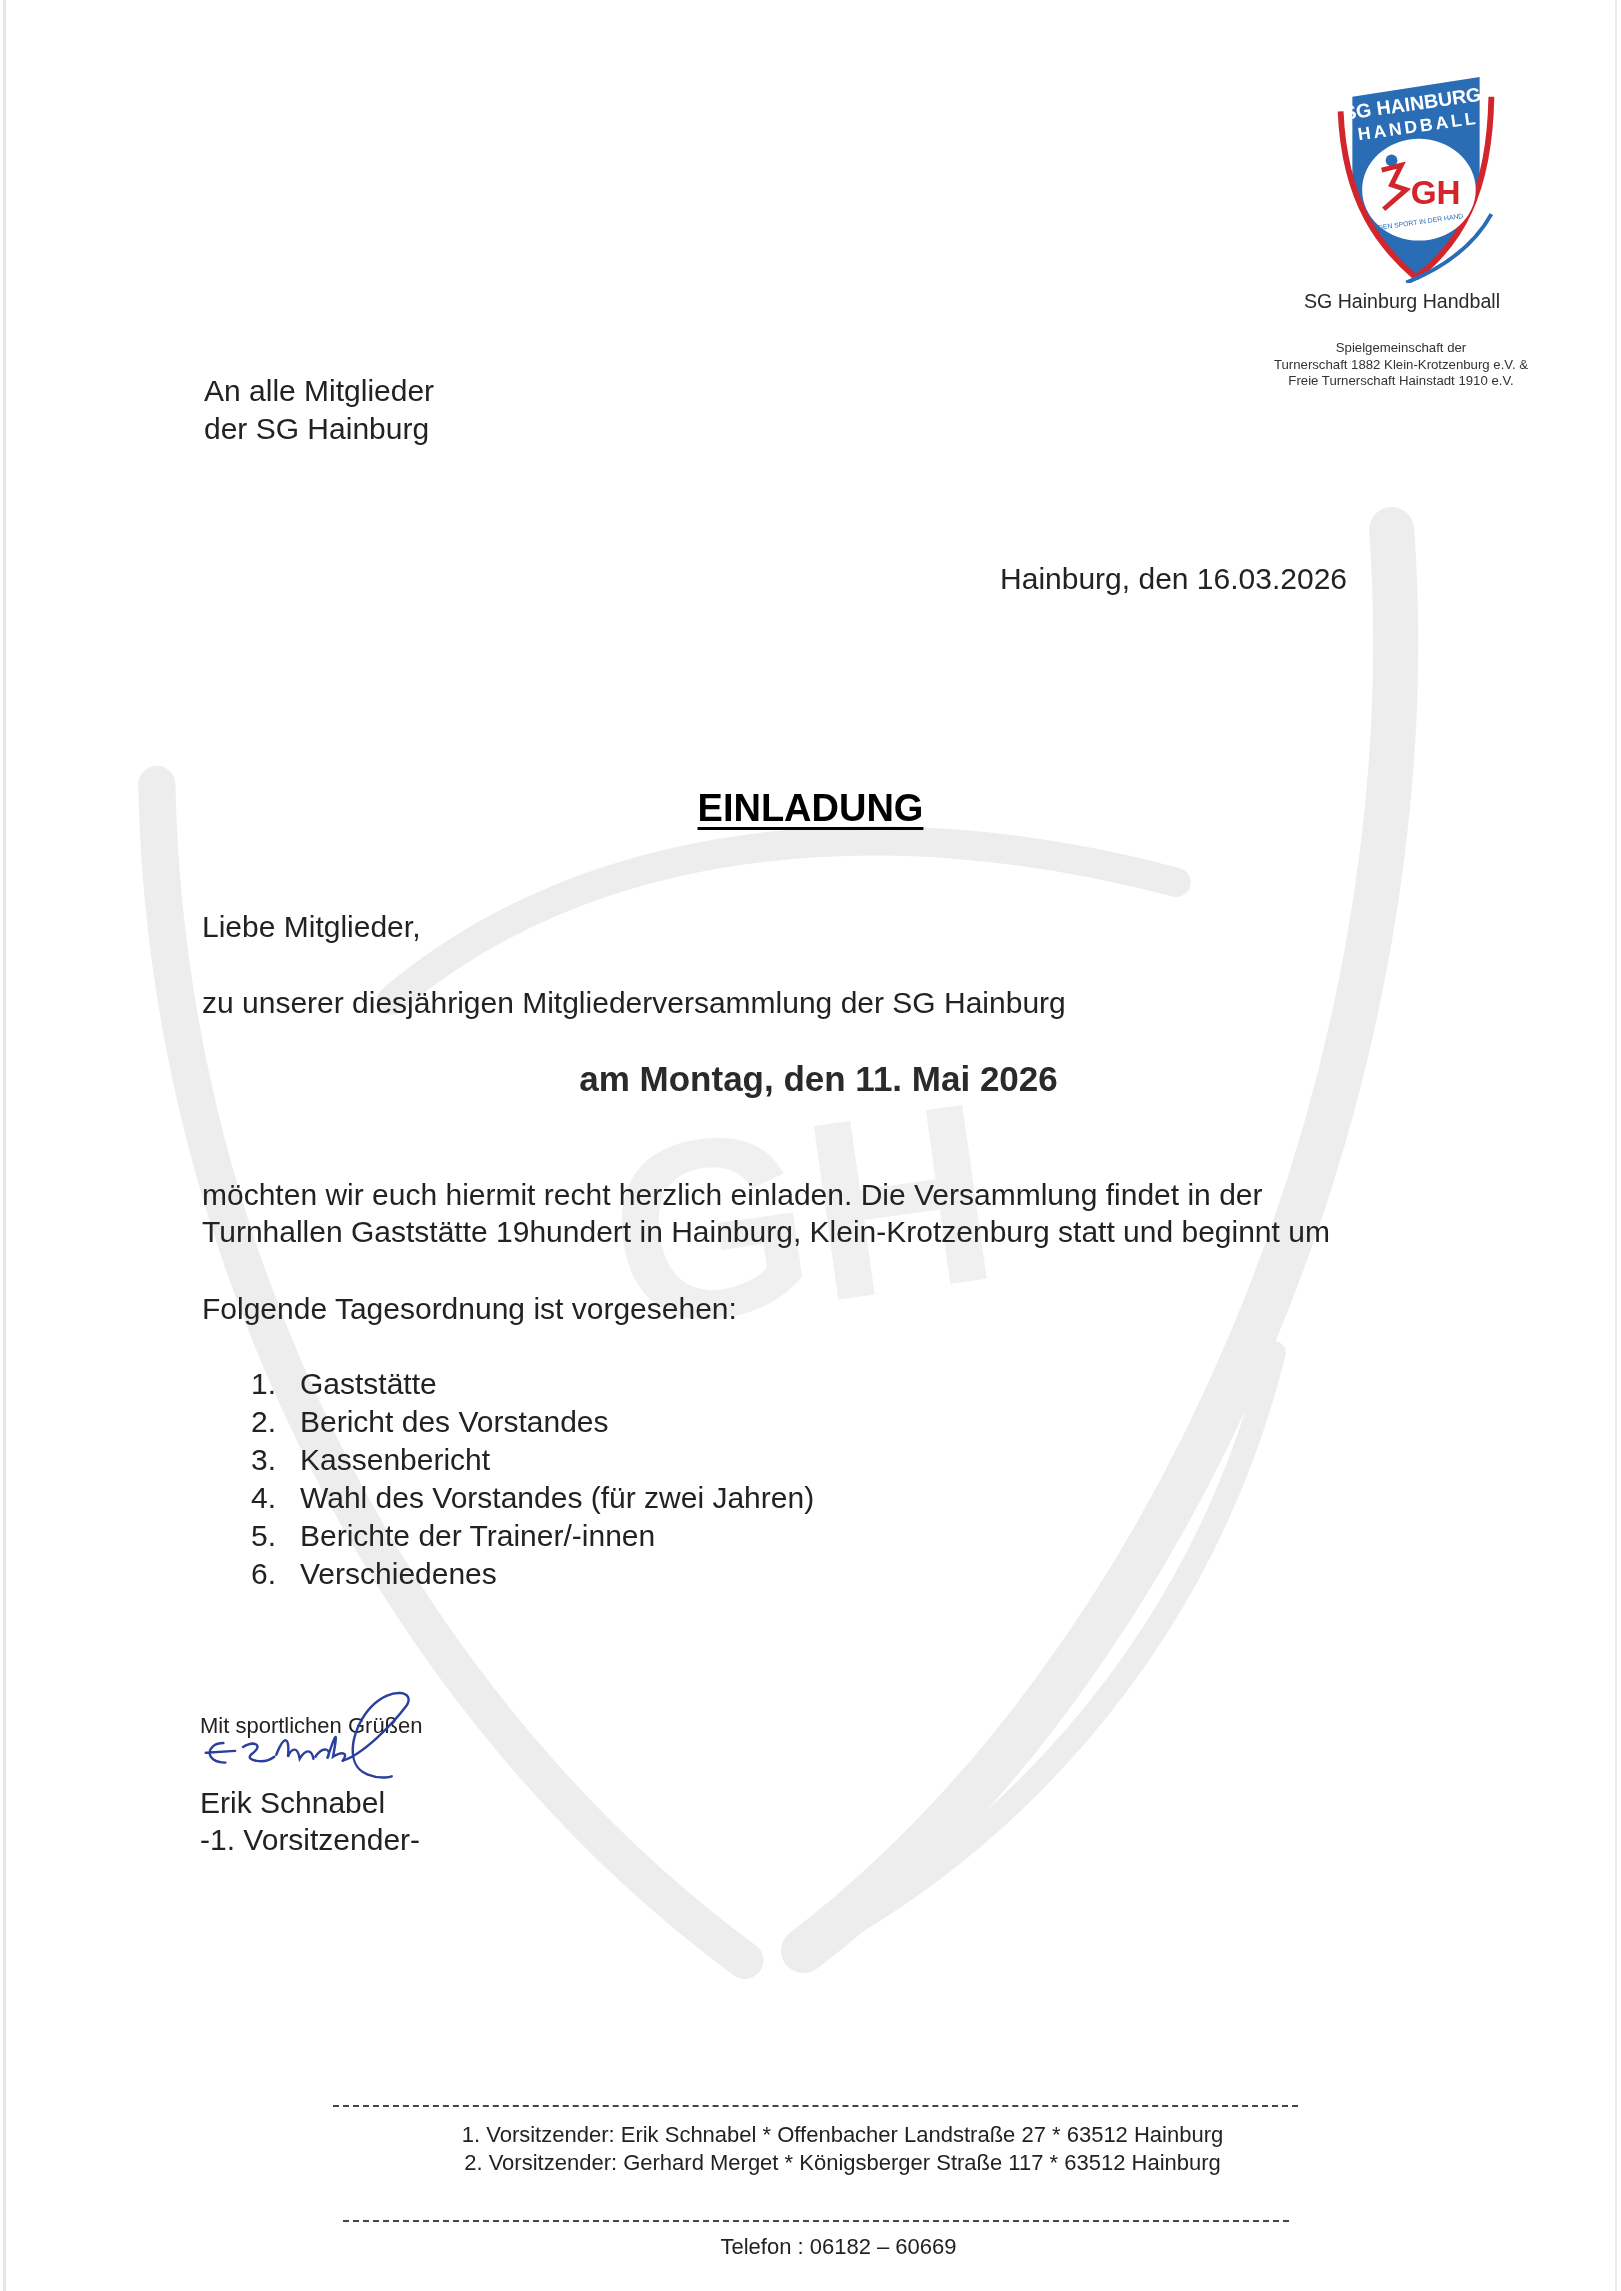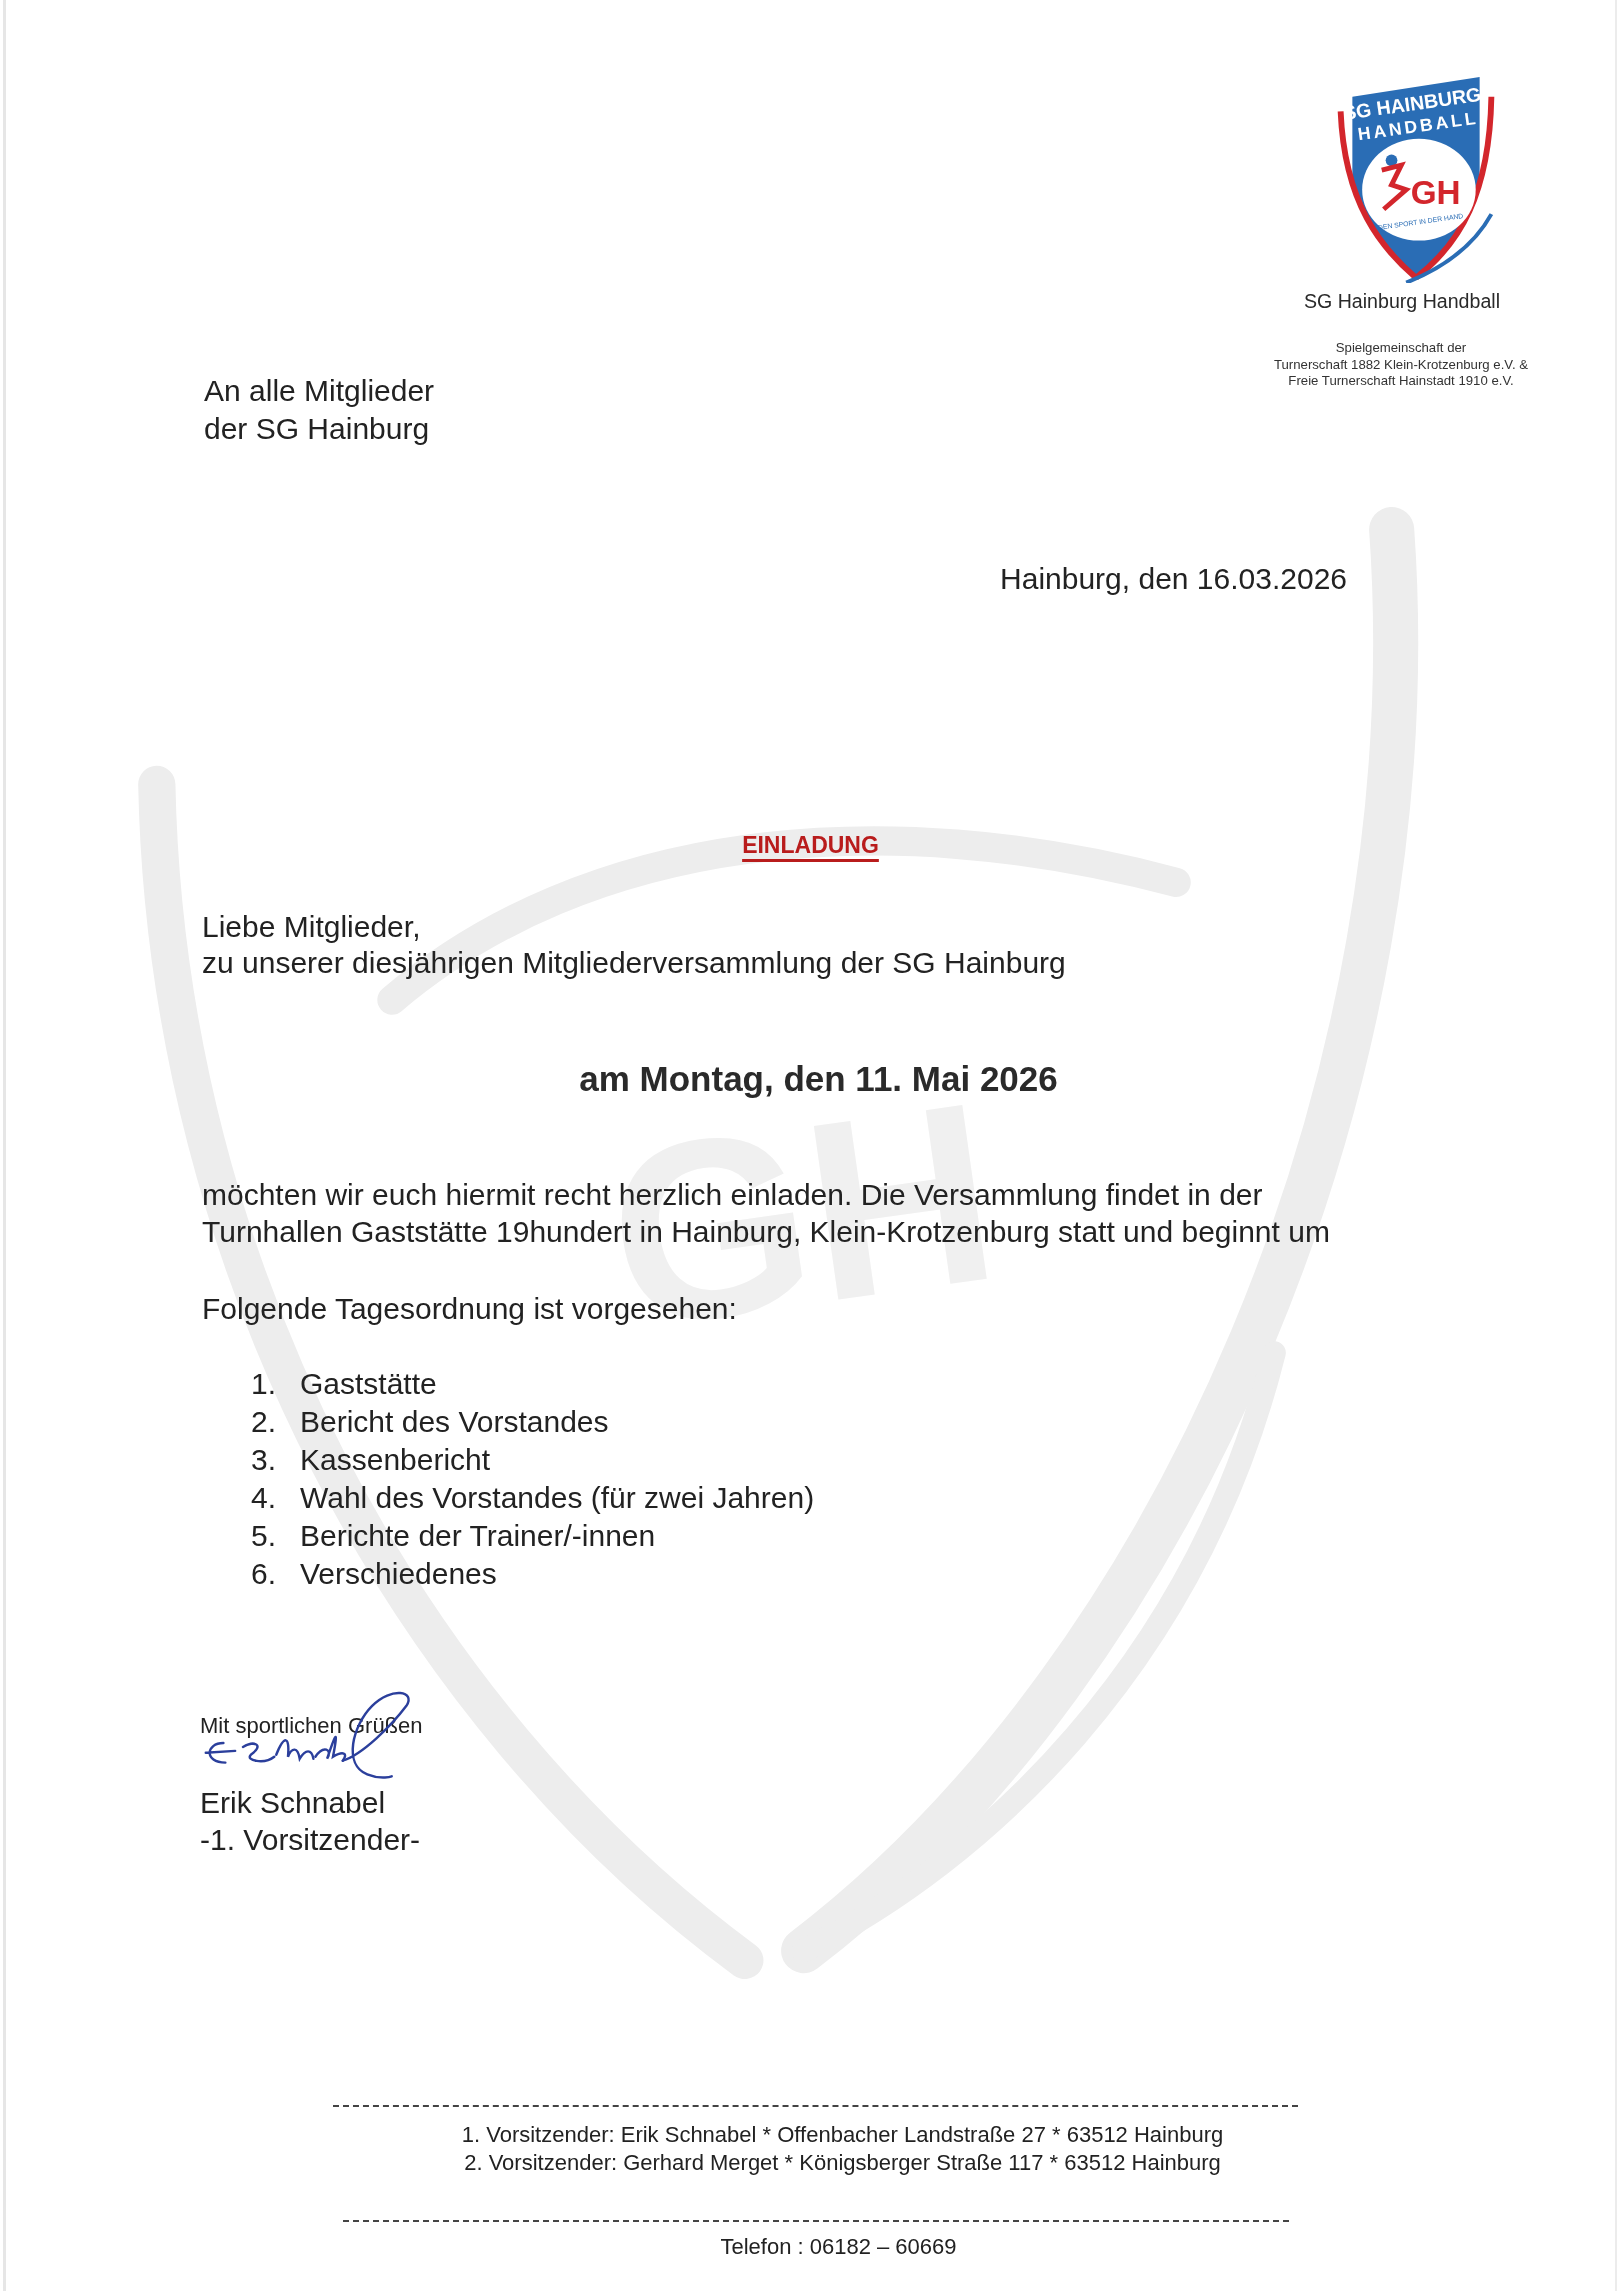--- a/index.html
+++ b/index.html
@@ -12,26 +12,26 @@
 
   .watermark { position: absolute; left: 0; top: 0; width: 1621px; height: 2292px; pointer-events: none; }
 
   .logo { position: absolute; left: 1323px; top: 67px; width: 186px; height: 216px; }
   .org-name { position: absolute; left: 1245px; top: 290px; width: 314px; text-align: center; font-size: 19.6px; color: #2a2a2a; }
   .org-sub { position: absolute; left: 1215px; top: 340px; width: 372px; text-align: center; font-size: 13.2px; line-height: 16.7px; color: #333; }
 
   .recipient { position: absolute; left: 204px; top: 372px; font-size: 30px; line-height: 38px; color: #222; }
   .date-line { position: absolute; right: 274px; top: 562px; font-size: 30px; color: #222; }
 
-  .title { position: absolute; left: 0; width: 1621px; top: 787px; text-align: center; font-size: 23px; font-weight: bold; color: #b91c1c; margin-top: 45px; }
+  .title { position: absolute; left: 0; width: 1621px; top: 787px; text-align: center; font-size: 38px; font-weight: bold; color: #000000; }
   .title span { text-decoration: underline; text-decoration-thickness: 2.9px; text-underline-offset: 5.9px; }
 
   .body-text { position: absolute; left: 202px; font-size: 30px; line-height: 37px; color: #222; }
   .greeting { top: 908px; }
-  .intro { top: 944px; }
+  .intro { top: 984px; }
   .event-date { position: absolute; left: 0; width: 1637px; top: 1059px; text-align: center; font-size: 35px; font-weight: bold; color: #2a2a2a; }
   .para { top: 1176px; width: 1274px; }
   .agenda-intro { top: 1290px; }
 
   .agenda { position: absolute; left: 251px; top: 1365px; margin: 0; padding: 0; list-style: none; font-size: 30px; line-height: 38px; color: #222; }
   .agenda li { display: flex; }
   .agenda .num { width: 49px; display: inline-block; }
 
   .closing { position: absolute; left: 200px; top: 1707px; font-size: 22px; line-height: 37px; color: #222; }
   .signer { position: absolute; left: 200px; top: 1784px; font-size: 30px; line-height: 37px; color: #222; }

